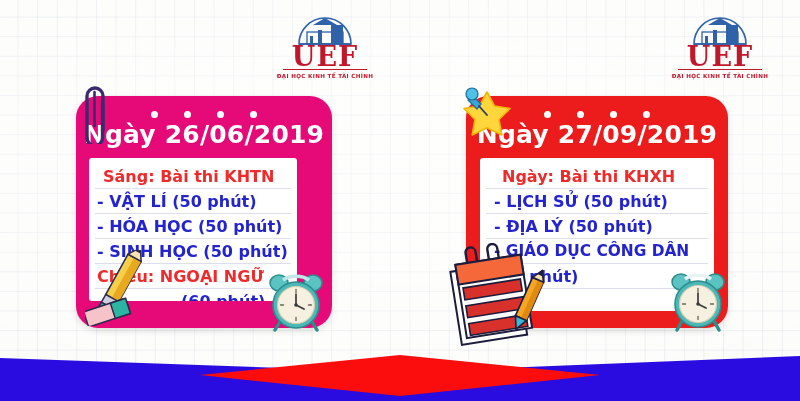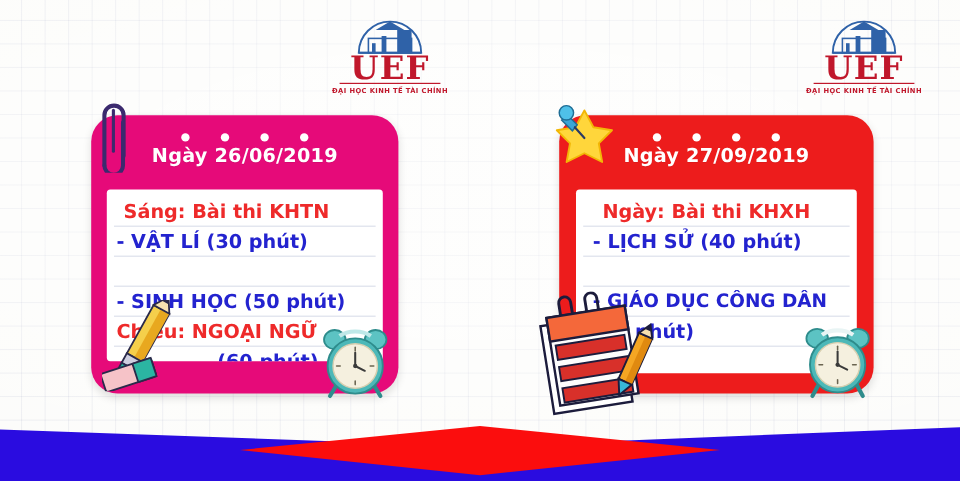--- a/index.html
+++ b/index.html
@@ -34,21 +34,21 @@
   
   .card{position:absolute;border-radius:22px;}
   .card .header-dots{
     position:absolute;left:0;right:0;top:14px;height:9px;
     display:flex;justify-content:center;gap:26px;align-items:center;
   }
   .header-dots i{display:block;width:7px;height:7px;border-radius:50%;background:#fff;}
   .card .date{
     position:absolute;left:0;right:0;top:24px;
     text-align:center;color:#ffffff;font-weight:bold;
-    font-size:16px;letter-spacing:.2px;
+    font-size:25px;letter-spacing:.2px;
     font-family:"DejaVu Sans","Liberation Sans",sans-serif;
     text-shadow:0 1px 0 rgba(0,0,0,.07);
   }
   .card .sheet{
     position:absolute;background:#ffffff;border-radius:3px;overflow:hidden;
   }
   .sheet .rules{position:absolute;inset:0;}
   .sheet .rules u{
     position:absolute;left:6px;right:6px;height:1px;display:block;
     background:rgba(140,150,190,.30);
@@ -60,21 +60,21 @@
   }
   .ln.red{color:#ee2a2a;}
   .ln.blue{color:#2323cf;}
 
   
   #card-left{
     left:76px;top:96px;width:256px;height:232px;
     background:#e60a79;
     box-shadow:0 3px 7px rgba(0,0,0,.12);
   }
-  #card-left .sheet{left:13px;top:62px;width:230px;height:143px;}
+  #card-left .sheet{left:13px;top:62px;width:208px;height:143px;}
 
   
   #card-right{
     left:466px;top:96px;width:262px;height:232px;
     background:#ed1c1c;
     box-shadow:0 3px 7px rgba(0,0,0,.12);
   }
   #card-right .sheet{left:14px;top:62px;width:234px;height:153px;}
 
   
@@ -142,21 +142,22 @@
     <div class="sheet">
       <div class="rules">
         <u style="top:30px"></u>
           <u style="top:55px"></u>
           <u style="top:80px"></u>
         <u style="top:105px"></u>
           <u style="top:130px"></u>
       </div>
       <div class="lines">
         <div class="ln red" style="top:9px;left:14px;font-size:16px">Sáng: Bài thi KHTN</div>
-        <div class="ln blue" style="top:34px;left:8px;font-size:16px">- VẬT LÍ (30 phút)</div>
+        <div class="ln blue" style="top:34px;left:8px;font-size:16px">- VẬT LÍ (50 phút)</div>
+        <div class="ln blue" style="top:59px;left:8px;font-size:16px">- HÓA HỌC (50 phút)</div>
         <div class="ln blue" style="top:84px;left:8px;font-size:16px">- SINH HỌC (50 phút)</div>
         <div class="ln red" style="top:109px;left:8px;font-size:16px">Chiều: NGOẠI NGỮ</div>
         <div class="ln blue" style="top:134px;left:92px;font-size:16px">(60 phút)</div>
       </div>
     </div>
   </div>
 
   <div class="card" id="card-right">
     <div class="header-dots">
       <i></i>
@@ -168,21 +169,22 @@
     <div class="sheet">
       <div class="rules">
         <u style="top:30px"></u>
           <u style="top:55px"></u>
           <u style="top:80px"></u>
         <u style="top:105px"></u>
           <u style="top:130px"></u>
       </div>
       <div class="lines">
         <div class="ln red" style="top:9px;left:22px;font-size:16px">Ngày: Bài thi KHXH</div>
-        <div class="ln blue" style="top:34px;left:14px;font-size:16px">- LỊCH SỬ (40 phút)</div>
+        <div class="ln blue" style="top:34px;left:14px;font-size:16px">- LỊCH SỬ (50 phút)</div>
+        <div class="ln blue" style="top:59px;left:14px;font-size:16px">- ĐỊA LÝ (50 phút)</div>
         <div class="ln blue" style="top:84px;left:14px;font-size:15.4px">- GIÁO DỤC CÔNG DÂN</div>
         <div class="ln blue" style="top:109px;left:14px;font-size:16px">(50 phút)</div>
       </div>
     </div>
   </div>
 
   <div class="deco" id="paperclip">
     <svg viewBox="0 0 40 62" width="40" height="62">
       <path d="M14 56 L14 14 A8 8 0 0 1 30 14 L30 48" fill="none" stroke="#3b2a6e" stroke-width="3.4" stroke-linecap="round"></path>
       <path d="M14 56 A7.5 7.5 0 0 0 29.5 56 L29.5 20" fill="none" stroke="#3b2a6e" stroke-width="3.4" stroke-linecap="round"></path>

